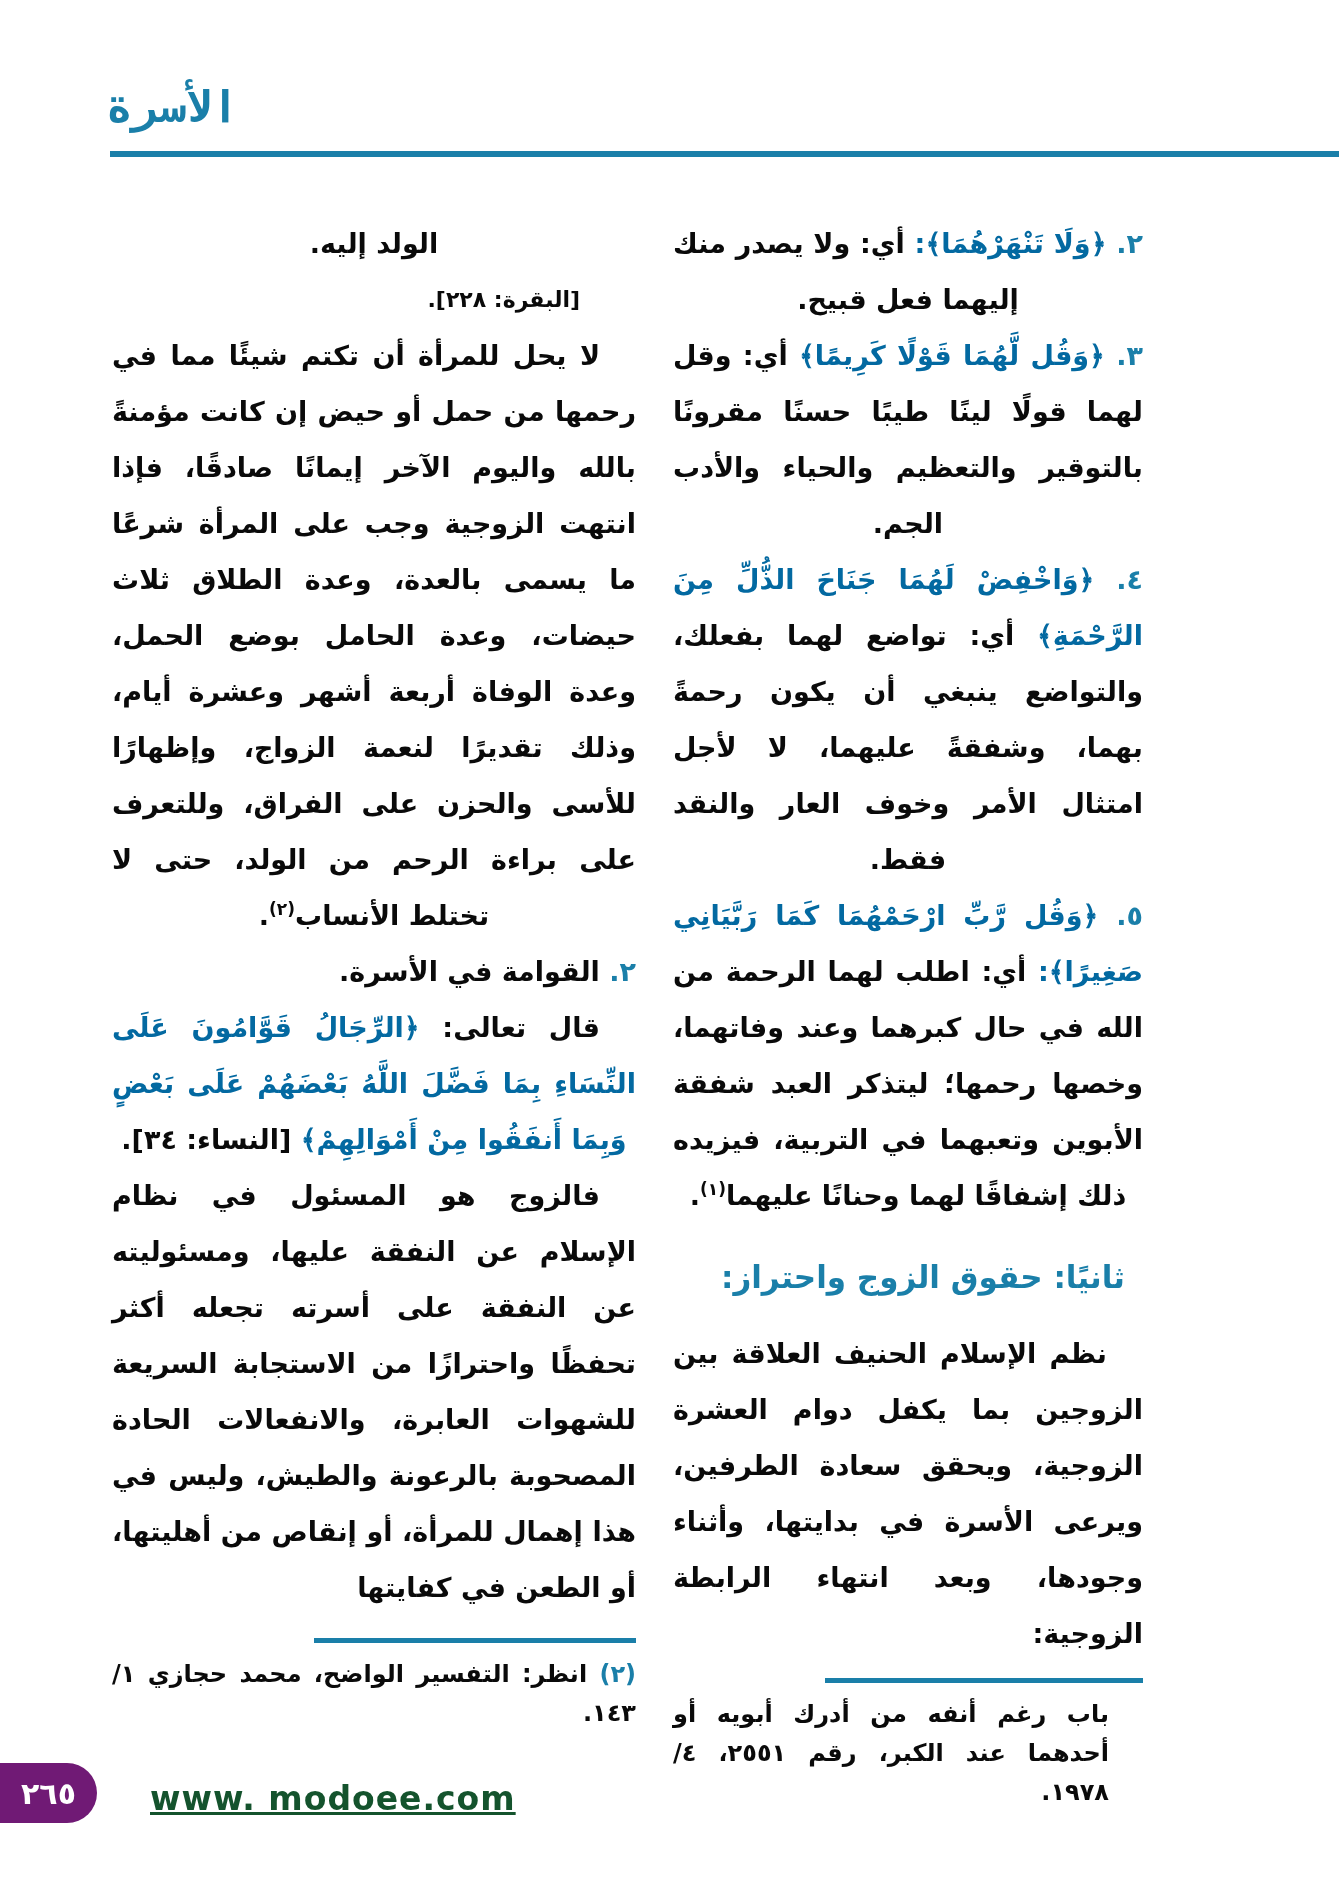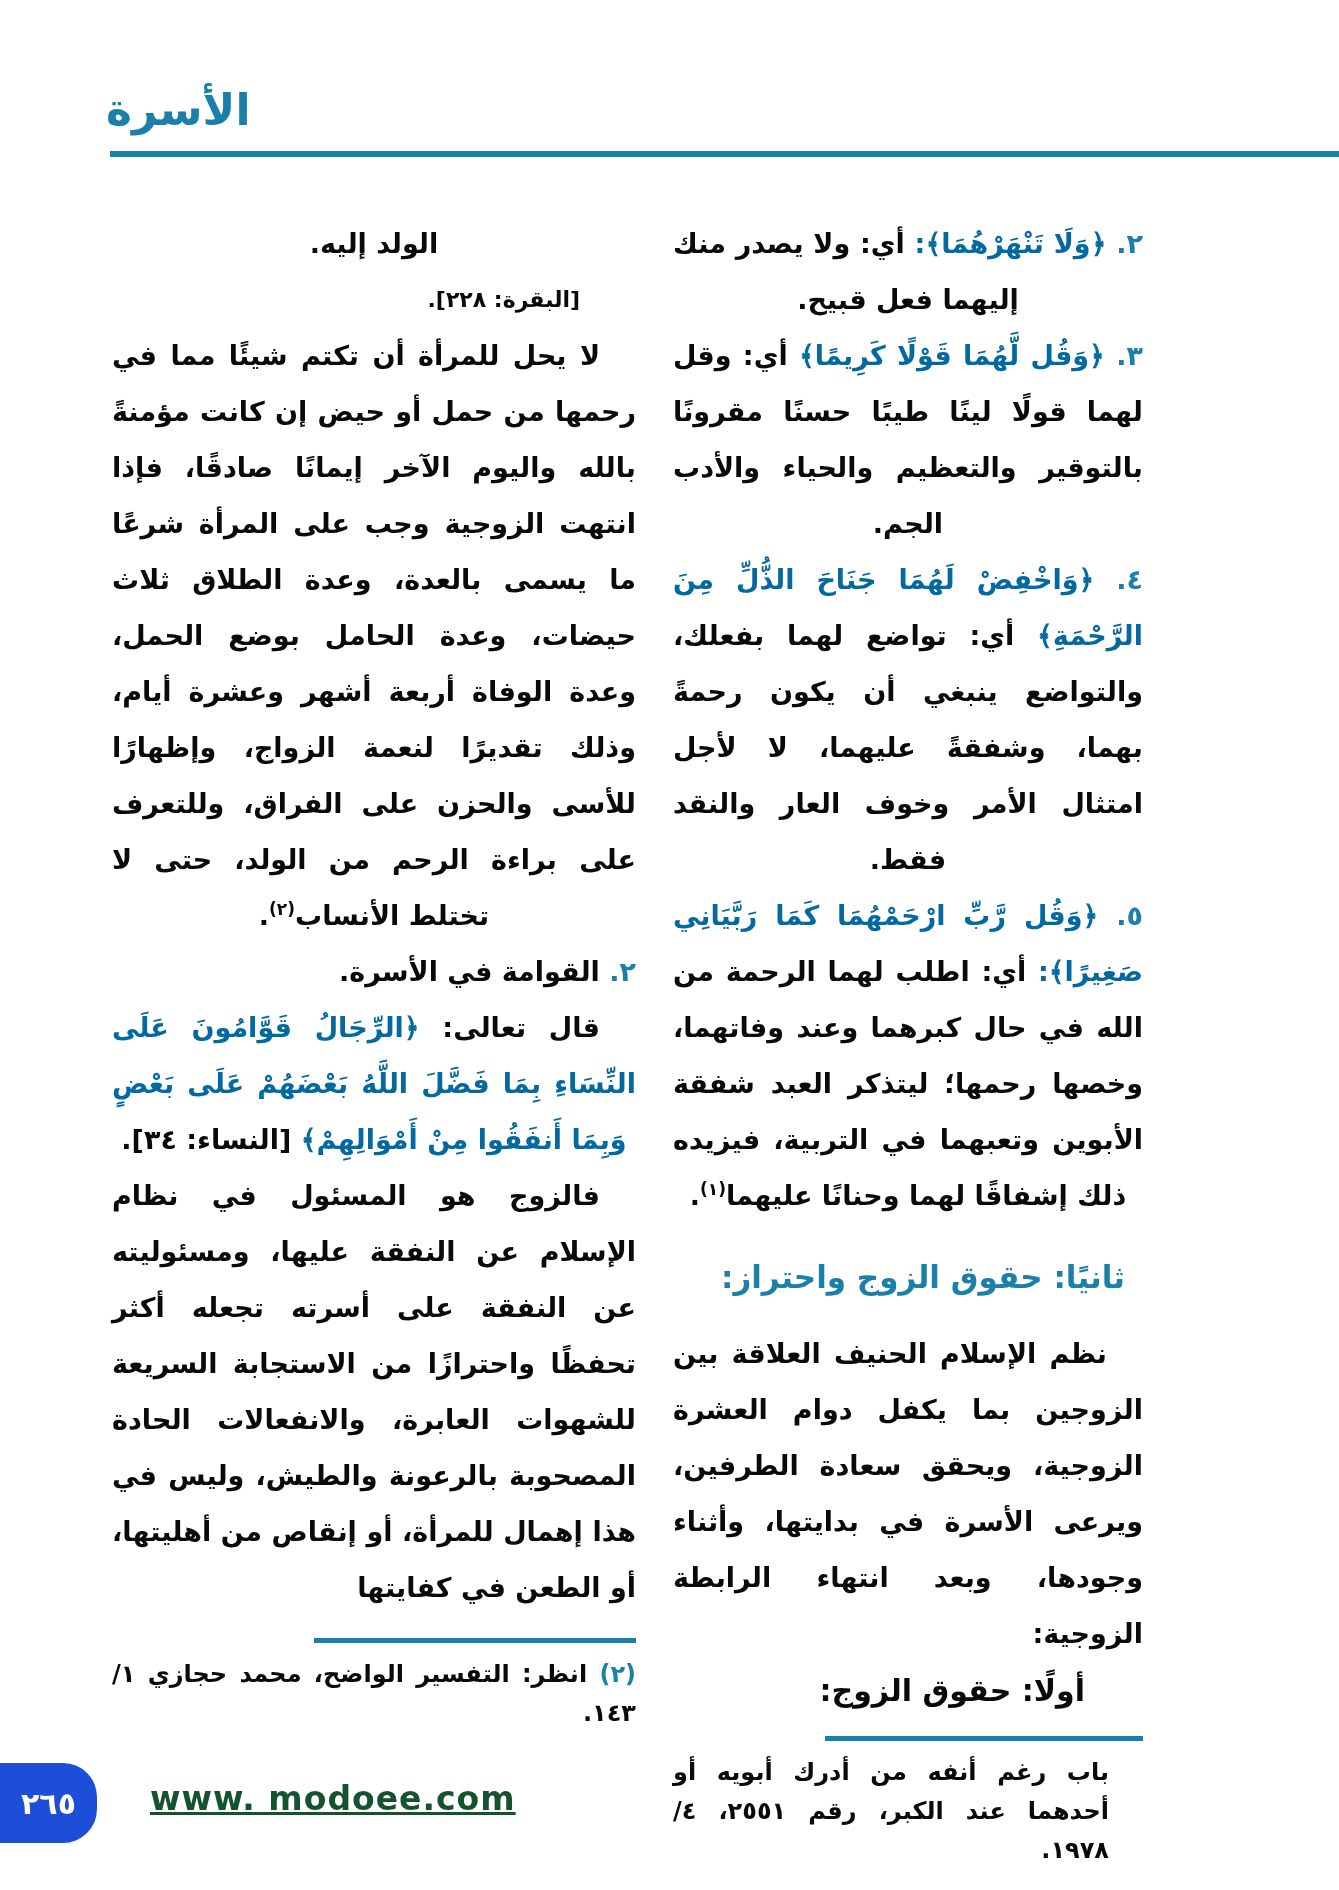--- a/index.html
+++ b/index.html
@@ -3,21 +3,21 @@
 <meta charset="utf-8">
 <style>
   html,body{margin:0;padding:0;background:#e8e8e8;}
   .page{
     position:relative;width:1339px;height:1890px;margin:0 auto;
     background:#ffffff;overflow:hidden;direction:rtl;
     font-family:"DejaVu Sans",sans-serif;color:#0a0a0a;
   }
   .header-title{
     position:absolute;top:84px;left:106px;
-    font-size:44px;font-weight:bold;color:#1a7fa9;line-height:1.2;
+    font-size:44px;font-weight:bold;color:#1a7fa9;line-height:1.2;font-family:Liberation Mono, monospace;
   }
   .header-rule{
     position:absolute;top:151px;left:110px;right:0;height:6px;background:#1a7fa9;
   }
   .col{position:absolute;top:216px;}
   .col-right{right:196px;width:470px;}
   .col-left{left:112px;width:524px;}
   .body{
     margin:0;font-size:27px;line-height:56px;font-weight:bold;
     text-align:justify;color:#0a0a0a;
@@ -39,22 +39,22 @@
   .verse-ref{
     margin:0;font-size:22px;line-height:56px;font-weight:bold;
     text-align:right;padding-right:56px;
   }
   .fn-sep{height:5px;background:#1a7fa9;margin:16px 0 12px;width:318px;}
   .col-left .fn-sep{width:322px;margin-top:22px;}
   .fn{margin:0;font-size:24px;line-height:39px;font-weight:bold;text-align:justify;}
   .fn.cont{padding-right:34px;}
   .fn-marker{color:#1a7fa9;}
   .footer-pill{
-    position:absolute;left:0;top:1763px;width:97px;height:80px;
-    background:#1d4ed8;border-radius:0 34px 34px 0;
+    position:absolute;left:0;top:1763px;width:97px;height:60px;
+    background:#701a75;border-radius:0 34px 34px 0;
     display:flex;align-items:center;justify-content:center;
     color:#ffffff;font-size:30px;font-weight:bold;
   }
   .footer-url{
     position:absolute;left:150px;top:1779px;direction:ltr;
     font-size:33px;color:#14532d;font-weight:bold;letter-spacing:1px;text-decoration:underline;
   }
 </style>
 </head>
 <body>
@@ -87,21 +87,20 @@
     <p class="body center-last">
       <span class="num">٥.</span>
       <span class="quran">﴿وَقُل رَّبِّ ارْحَمْهُمَا كَمَا رَبَّيَانِي صَغِيرًا﴾:</span>
       <span>أي: اطلب لهما الرحمة من الله في حال كبرهما وعند وفاتهما، وخصها رحمها؛ ليتذكر العبد شفقة الأبوين وتعبهما في التربية، فيزيده ذلك إشفاقًا لهما وحنانًا عليهما</span><sup class="ref">(١)</sup><span>.</span>
     </p>
 
     <h2 class="section-heading">ثانيًا: حقوق الزوج واحتراز:</h2>
 
     <p class="body para">نظم الإسلام الحنيف العلاقة بين الزوجين بما يكفل دوام العشرة الزوجية، ويحقق سعادة الطرفين، ويرعى الأسرة في بدايتها، وأثناء وجودها، وبعد انتهاء الرابطة الزوجية:</p>
 
-    <p class="body sub-heading">أولًا: حقوق الزوج:</p>
 
 
     <div class="fn-sep"></div>
 
     <p class="fn cont">باب رغم أنفه من أدرك أبويه أو أحدهما عند الكبر، رقم ٢٥٥١، ٤/ ١٩٧٨.</p>
 
   </div>
 
   <div class="col col-left">
 

